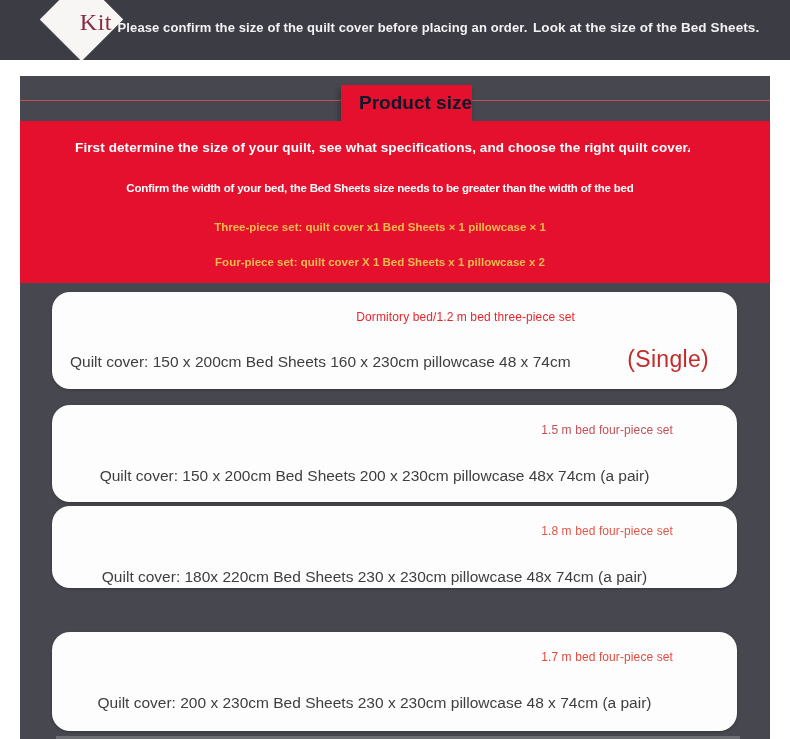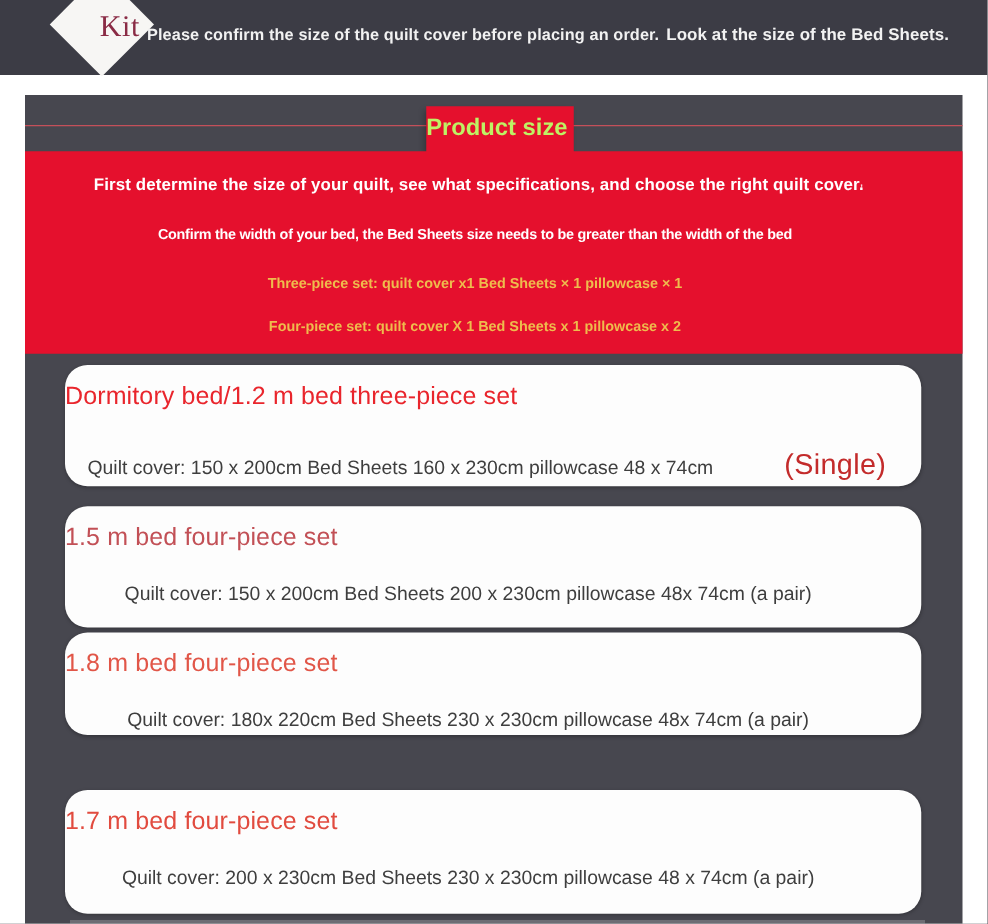--- a/index.html
+++ b/index.html
@@ -36,24 +36,24 @@
   
   .panel{
     position:absolute;left:20px;top:76px;width:750px;height:663px;
     background:#47474f;
   }
   .redline{
     position:absolute;left:0;top:24px;width:750px;height:1px;
     background:#c4505a;
   }
   .tab{
-    position:absolute;left:321px;top:9px;width:118px;height:37px;
+    position:absolute;left:321px;top:9px;width:131px;height:37px;
     background:#e5102d;
-    color:#bef264;font-size:19px;font-weight:bold;
-    text-align:left;line-height:36px;
+    color:#0f172a;font-size:19px;font-weight:bold;
+    text-align:right;line-height:36px;
     box-shadow:-2px 3px 5px rgba(0,0,0,0.28);
   }
   .redbox{
     position:absolute;left:0;top:45px;width:750px;height:162px;
     background:#e5102d;
   }
   .redbox .line1{
     position:absolute;left:0;top:19px;width:750px;
     text-align:center;padding-right:24px;box-sizing:border-box;
     font-size:13.5px;font-weight:bold;color:#ffffff;letter-spacing:0.1px;
@@ -79,32 +79,32 @@
     position:absolute;left:32px;width:685px;
     background:#fdfdfd;border-radius:18px;
     box-shadow:0 1px 3px rgba(0,0,0,0.25);
     box-sizing:border-box;padding-top:14px;
   }
   .card1{top:216px;height:97px;}
   .card2{top:329px;height:97px;}
   .card3{top:430px;height:82px;}
   .card4{top:556px;height:99px;}
   .card-title{
-    text-align:left;padding-right:64px;
-    font-size:20px;line-height:22px;letter-spacing:0.1px;
+    text-align:right;padding-right:64px;
+    font-size:12px;line-height:22px;letter-spacing:0.1px;
   }
   .card-title.t1{padding-right:162px;}
   .card-body{
     margin-top:24px;
     font-size:15.5px;line-height:22px;color:#3e3e3e;
     text-align:center;padding-right:40px;box-sizing:border-box;
   }
   .card-body.withtag{
     display:flex;justify-content:space-between;align-items:baseline;
-    padding:0 28px 0 18px;text-align:left;margin-top:32px;
+    padding:0 28px 0 18px;text-align:left;margin-top:20px;
   }
   .card-body .tag{
     font-size:23px;color:#c32b2b;letter-spacing:0.3px;
   }
   .bottomstrip{
     position:absolute;left:36px;top:660px;width:684px;height:3px;
     background:rgba(222,222,228,0.25);
   }
 </style>
 </head>

